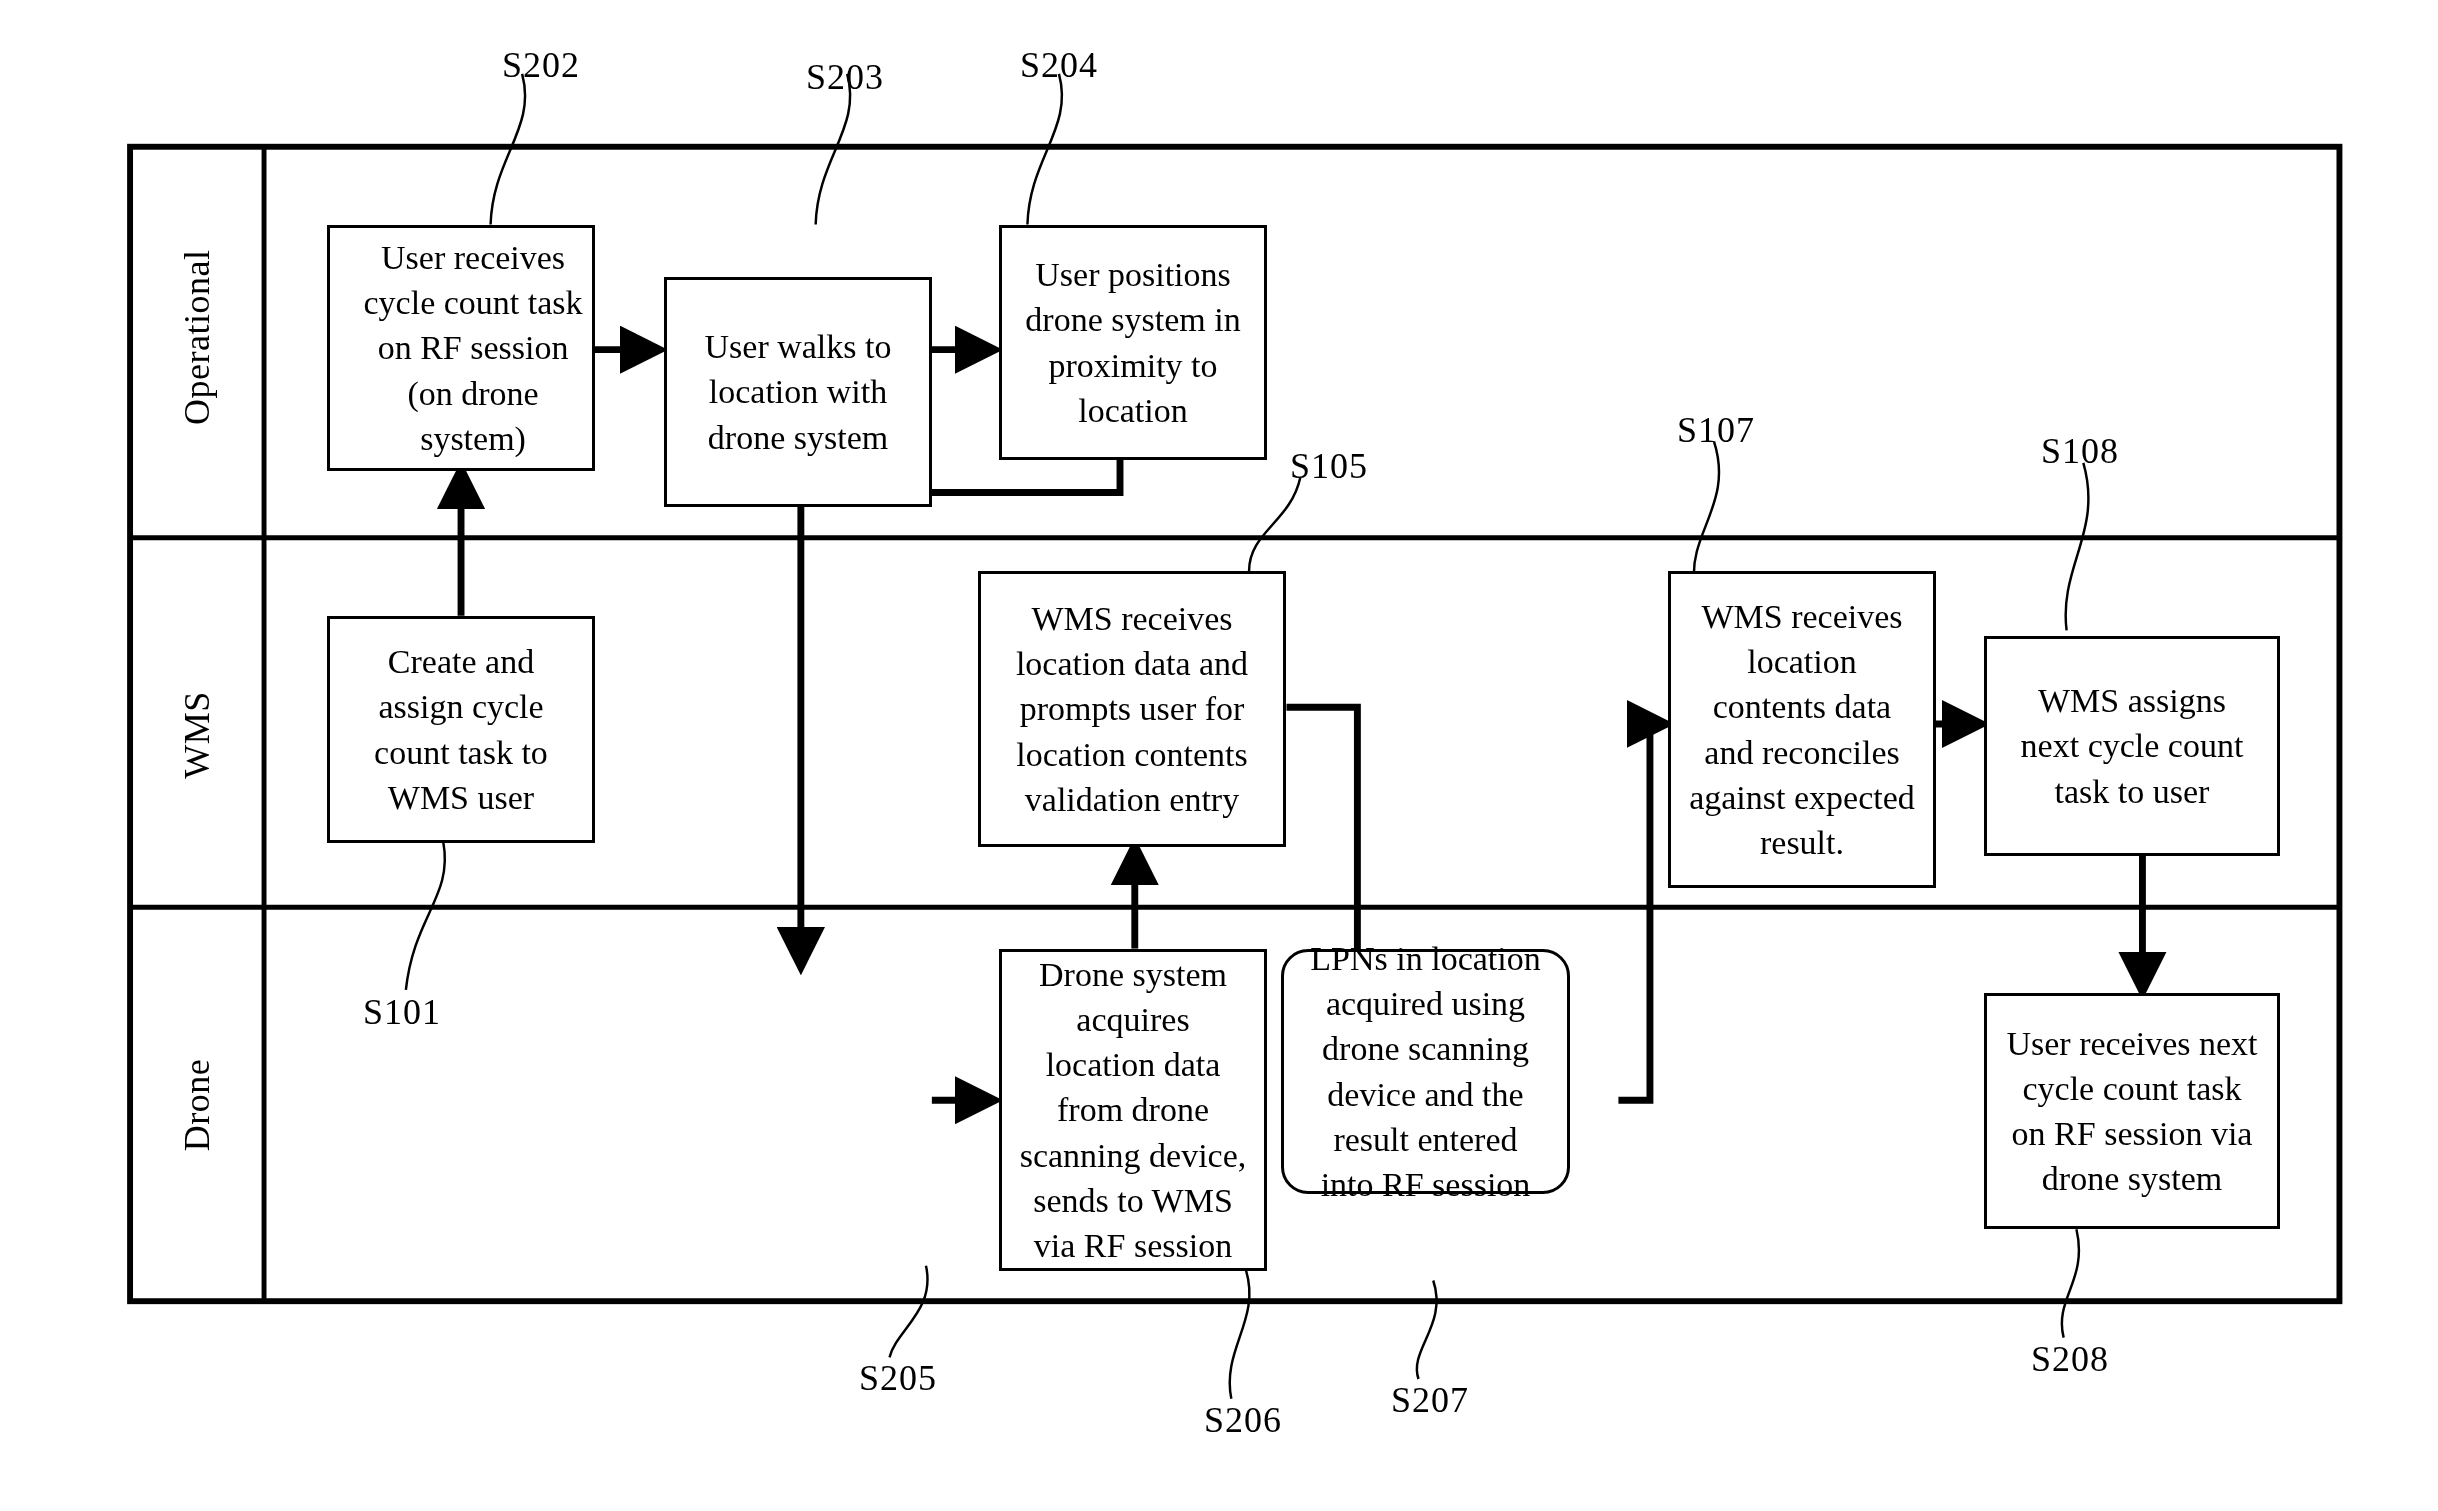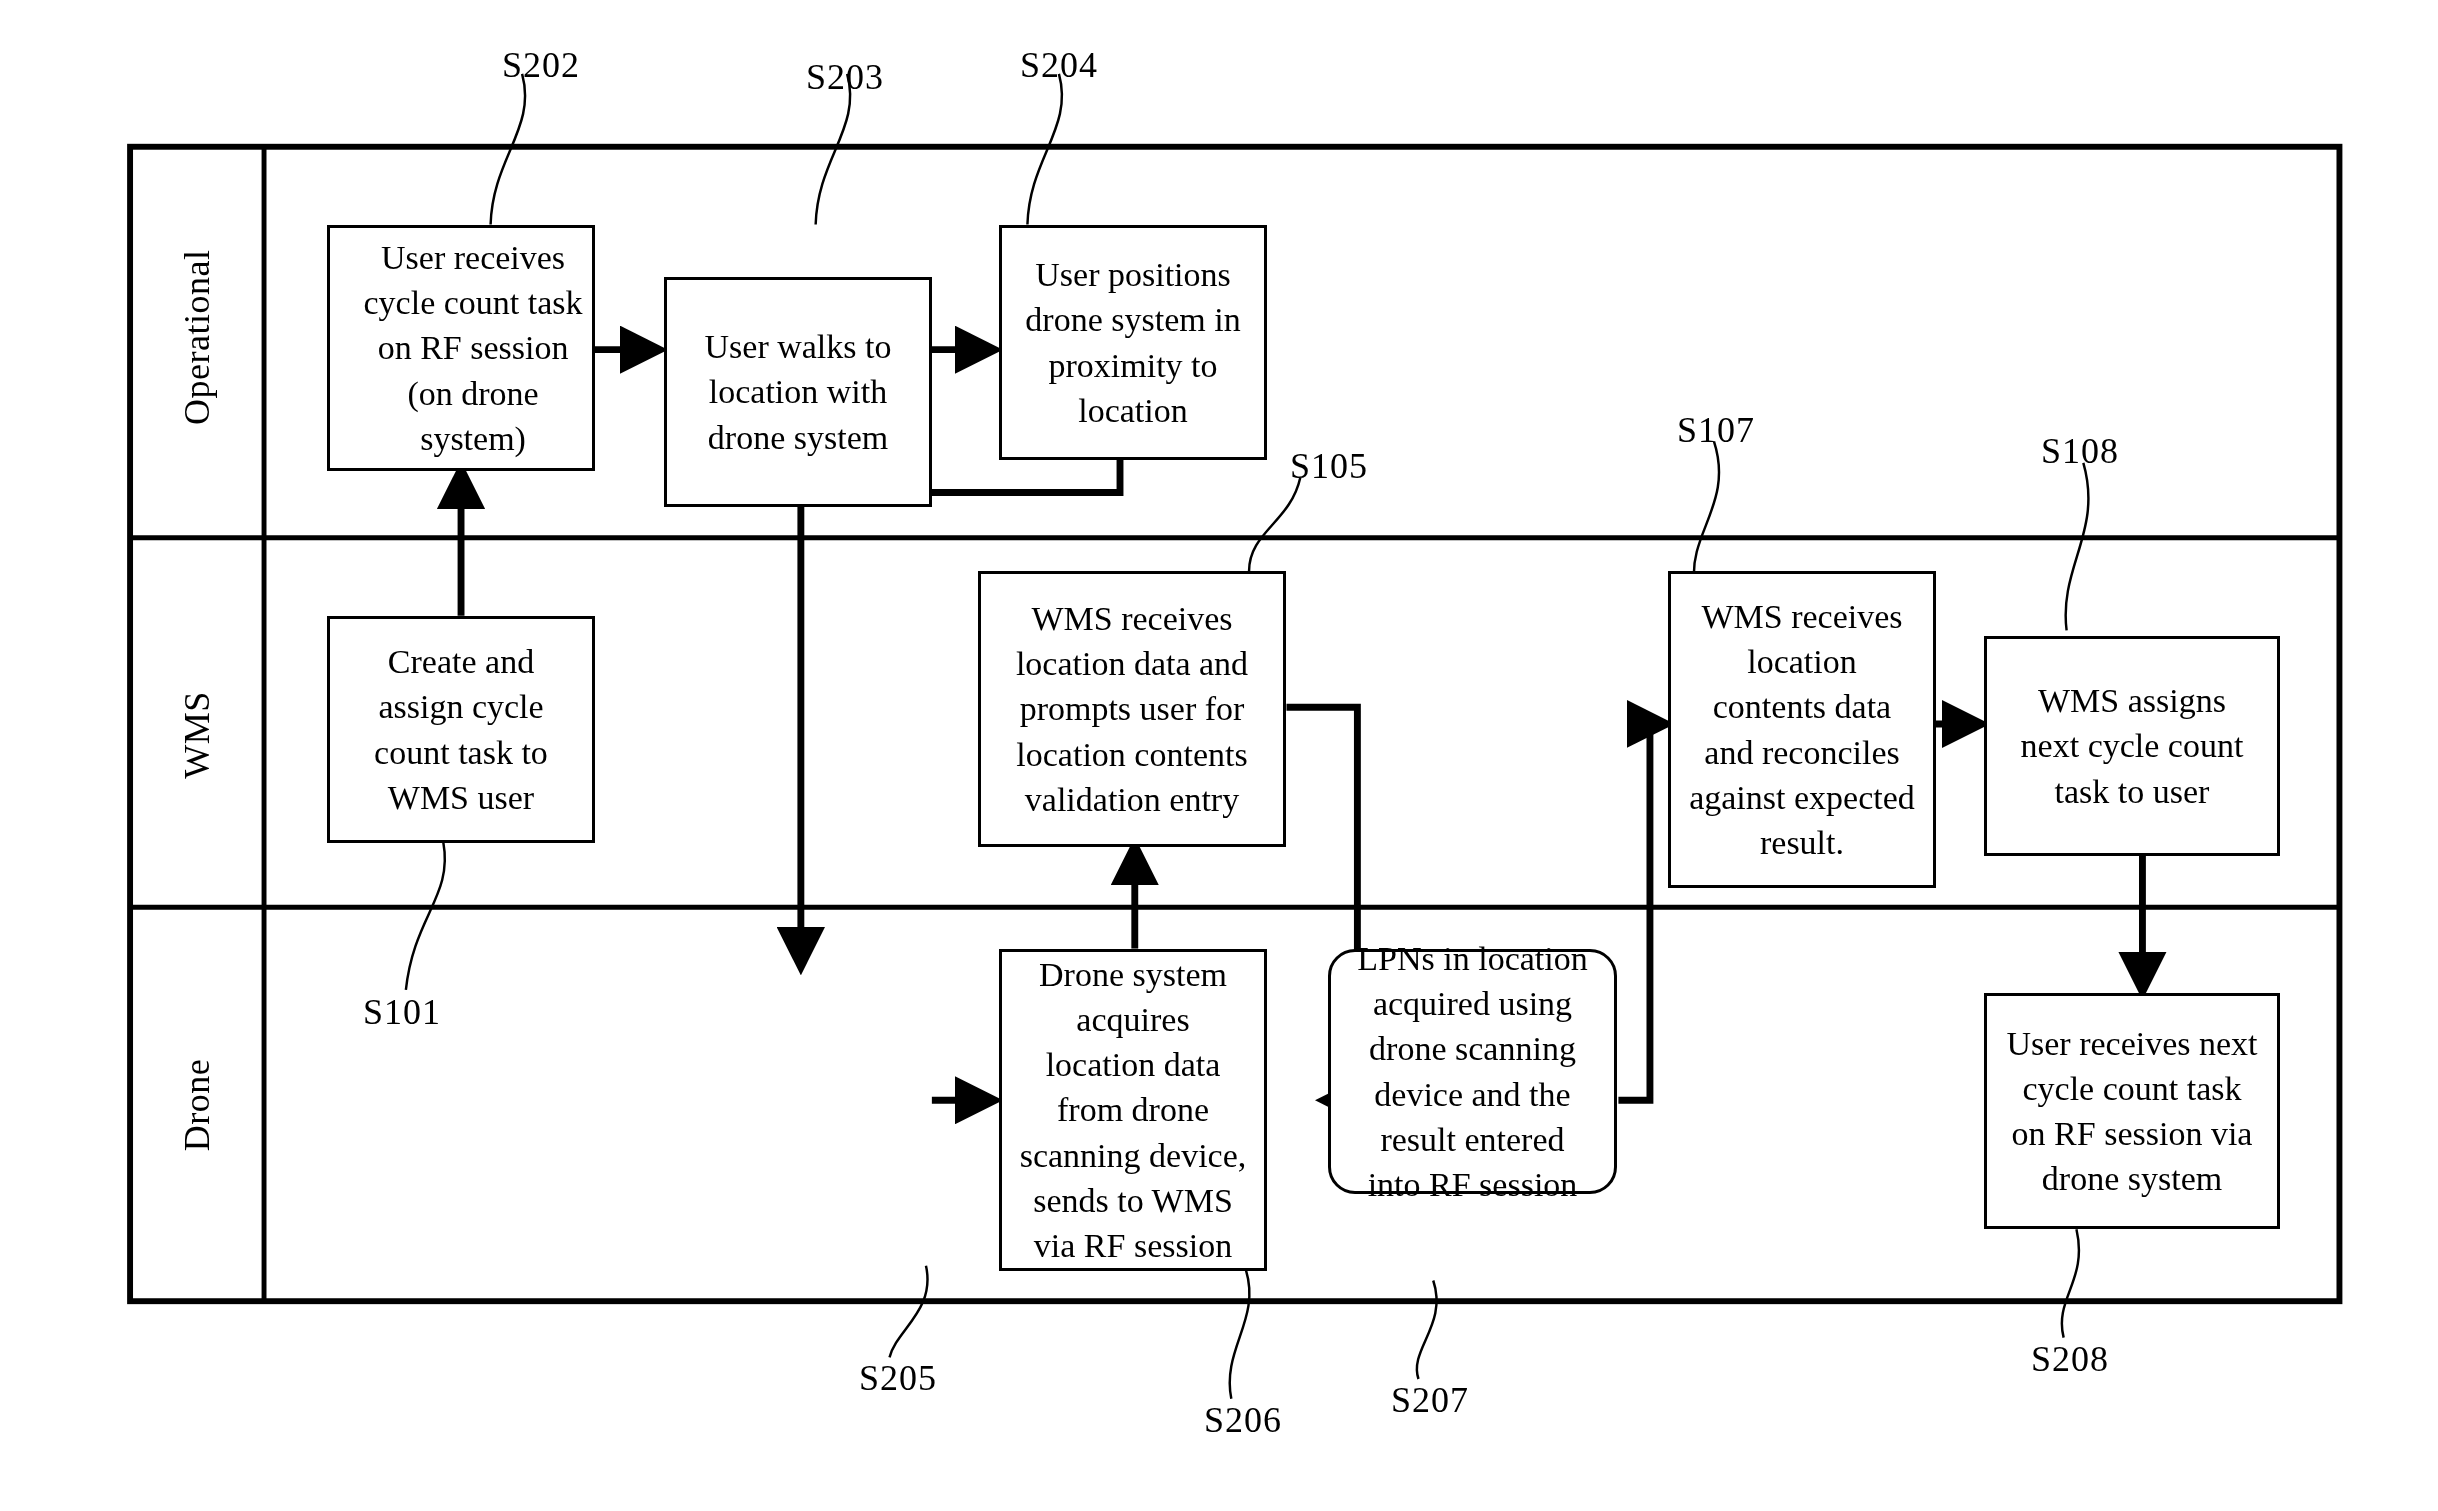--- a/index.html
+++ b/index.html
@@ -182,21 +182,21 @@
   <div class="node" style="left:999px; top:949px; width:268px; height:322px;">
     <span class="node-text">Drone system
 acquires
 location data
 from drone
 scanning device,
 sends to WMS
 via RF session</span>
   </div>
 
-  <div class="node" style="left:1328px; top:949px; width:289px; height:245px;border-radius:27px;">
+  <div class="node" style="left:1281px; top:949px; width:289px; height:245px;border-radius:27px;">
     <span class="node-text">LPNs in location
 acquired using
 drone scanning
 device and the
 result entered
 into RF session</span>
   </div>
 
   <div class="node" style="left:1984px; top:993px; width:296px; height:236px;">
     <span class="node-text">User receives next

